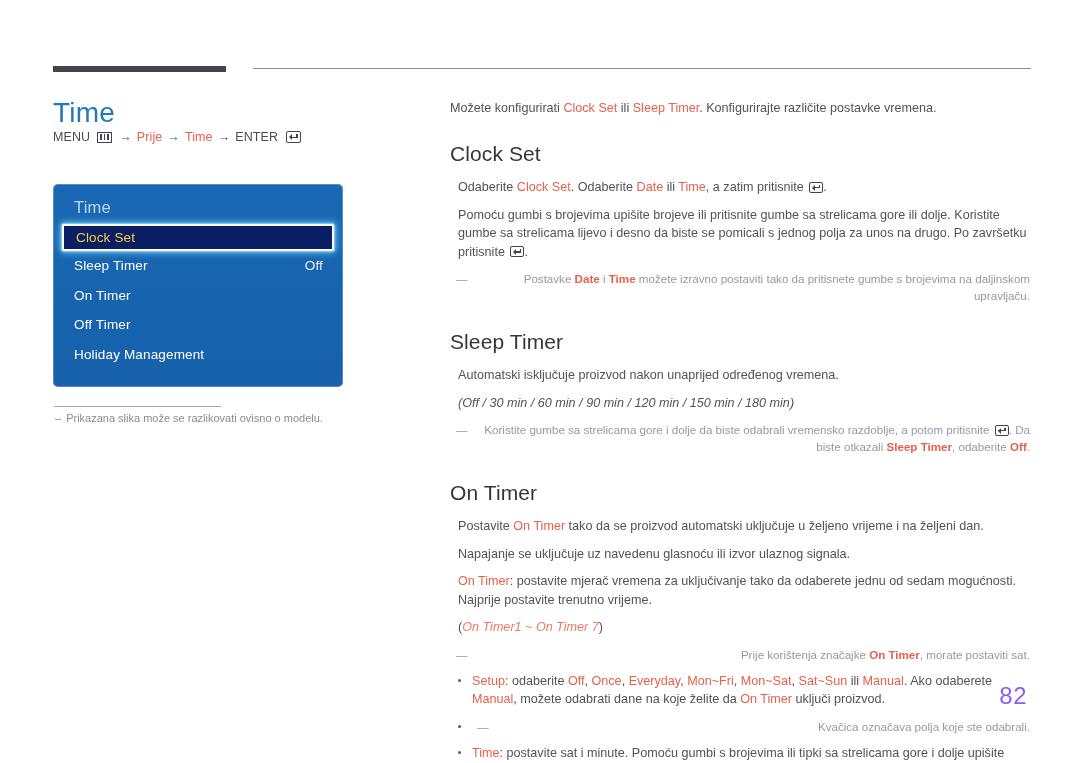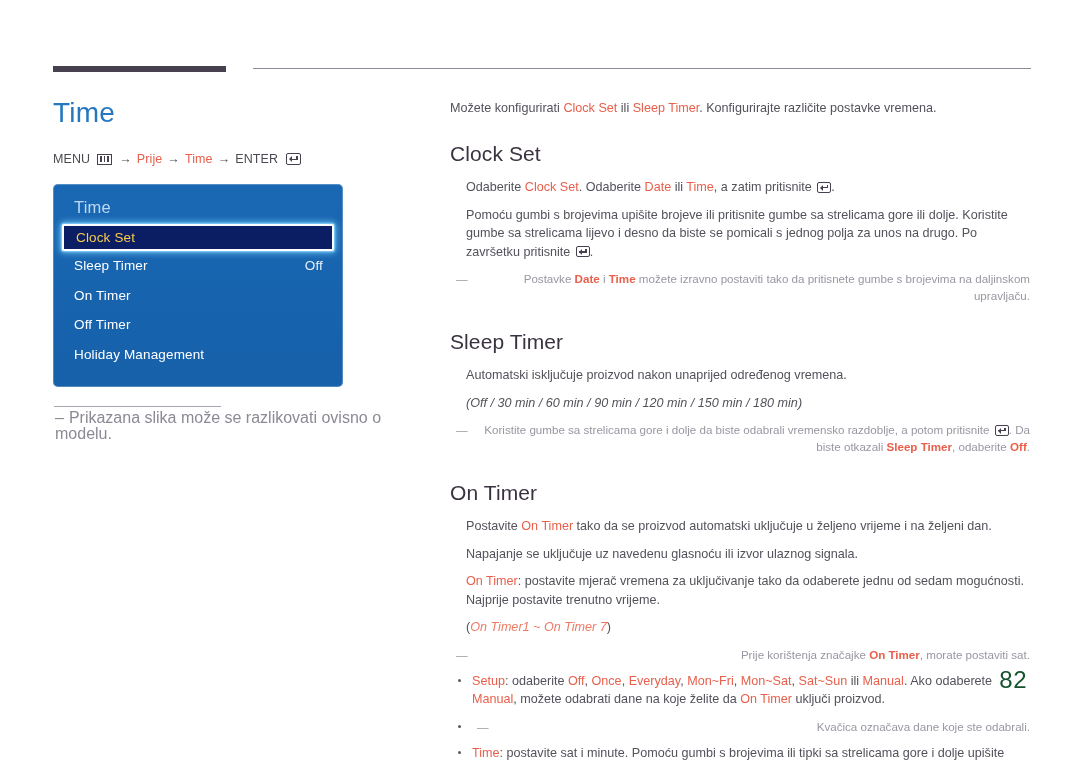--- a/index.html
+++ b/index.html
@@ -48,21 +48,20 @@
   }
   .page-title {
     font-size: 28px;
     color: #2578c0;
     font-weight: 400;
     letter-spacing: .2px;
     margin: 0 0 0 0;
     line-height: 34px;
   }
   .breadcrumb {
-    margin-top: 22px;
     font-size: 12.5px;
     color: #4a4a52;
     letter-spacing: .1px;
     white-space: nowrap;
     display: flex;
     align-items: center;
     gap: 4px;
   }
   .breadcrumb .bc-orange { color: #e8604c; }
   .breadcrumb .bc-arrow { color: #4a4a52; padding: 0 1px; }
@@ -196,21 +195,21 @@
     top: 406px;
     width: 167px;
     height: 1px;
     background: #a9a5b0;
   }
   .left-note {
     position: absolute;
     left: 55px;
     top: 410px;
     width: 340px;
-    font-size: 16px;
+    font-size: 11px;
     color: #8d8995;
     line-height: 16px;
   }
   .left-note .dash { margin-right: 5px; }
 
   
   .right-col {
     position: absolute;
     left: 450px;
     top: 99px;
@@ -228,21 +227,21 @@
     color: #3b3240;
     margin: 24px 0 11px 0;
     letter-spacing: .1px;
     line-height: 26px;
   }
   h2.sec.tight { margin-top: 25px; }
   p.body {
     font-size: 12.6px;
     line-height: 18.5px;
     color: #52525b;
-    margin: 0 0 9px 16px;
+    margin: 0 0 9px 8px;
   }
   p.body:last-child { margin-bottom: 0; }
   .o { color: #e8604c; }
   .o-b { color: #e8604c; font-weight: bold; }
   .opt { color: #ee7a64; font-style: italic; }
 
   
   .note {
     display: flex;
     font-size: 11.6px;
@@ -284,23 +283,23 @@
     height: 3.4px;
     border-radius: 50%;
     background: #5c5866;
   }
   li.no-bullet-gap { margin-bottom: 3px; }
 
   
   .page-num {
     position: absolute;
     right: 53px;
-    top: 666px;
+    top: 682px;
     font-size: 24px;
-    color: #14532d;
+    color: #8b5cf6;
     font-weight: 400;
     letter-spacing: .5px;
   }
 </style>
 </head>
 <body>
 
 <div class="top-rules">
   <div class="rule-thick"></div>
   <div class="rule-thin"></div>
@@ -407,21 +406,21 @@
     <span class="note-text"><span>Prije korištenja značajke </span><span class="o-b">On Timer</span><span>, morate postaviti sat.</span></span>
   </div>
 
   <ul class="bullets">
 
     <li class="no-bullet-gap"><span class="o">Setup</span><span>: odaberite </span><span class="o">Off</span><span>, </span><span class="o">Once</span><span>, </span><span class="o">Everyday</span><span>, </span><span class="o">Mon~Fri</span><span>, </span><span class="o">Mon~Sat</span><span>, </span><span class="o">Sat~Sun</span><span> ili </span><span class="o">Manual</span><span>. Ako odaberete </span><span class="o">Manual</span><span>, možete odabrati dane na koje želite da </span><span class="o">On Timer</span><span> uključi proizvod.</span></li>
 
     <li style="list-style:none;padding-left:0;margin-bottom:9px;">
       <div class="note indented" style="margin-top:2px;margin-bottom:0;">
         <span class="macron">―</span>
-        <span class="note-text">Kvačica označava dane koje ste odabrali.</span>
+        <span class="note-text">Kvačica označava polja koje ste odabrali.</span>
       </div>
     </li>
 
     <li><span class="o">Time</span><span>: postavite sat i minute. Pomoću gumbi s brojevima ili tipki sa strelicama gore i dolje upišite brojeve. Promijenite polja za unos pomoću gumbi sa strelicama lijevo i desno.</span></li>
 
   </ul>
 </div>
 
 <div class="page-num">82</div>
 

